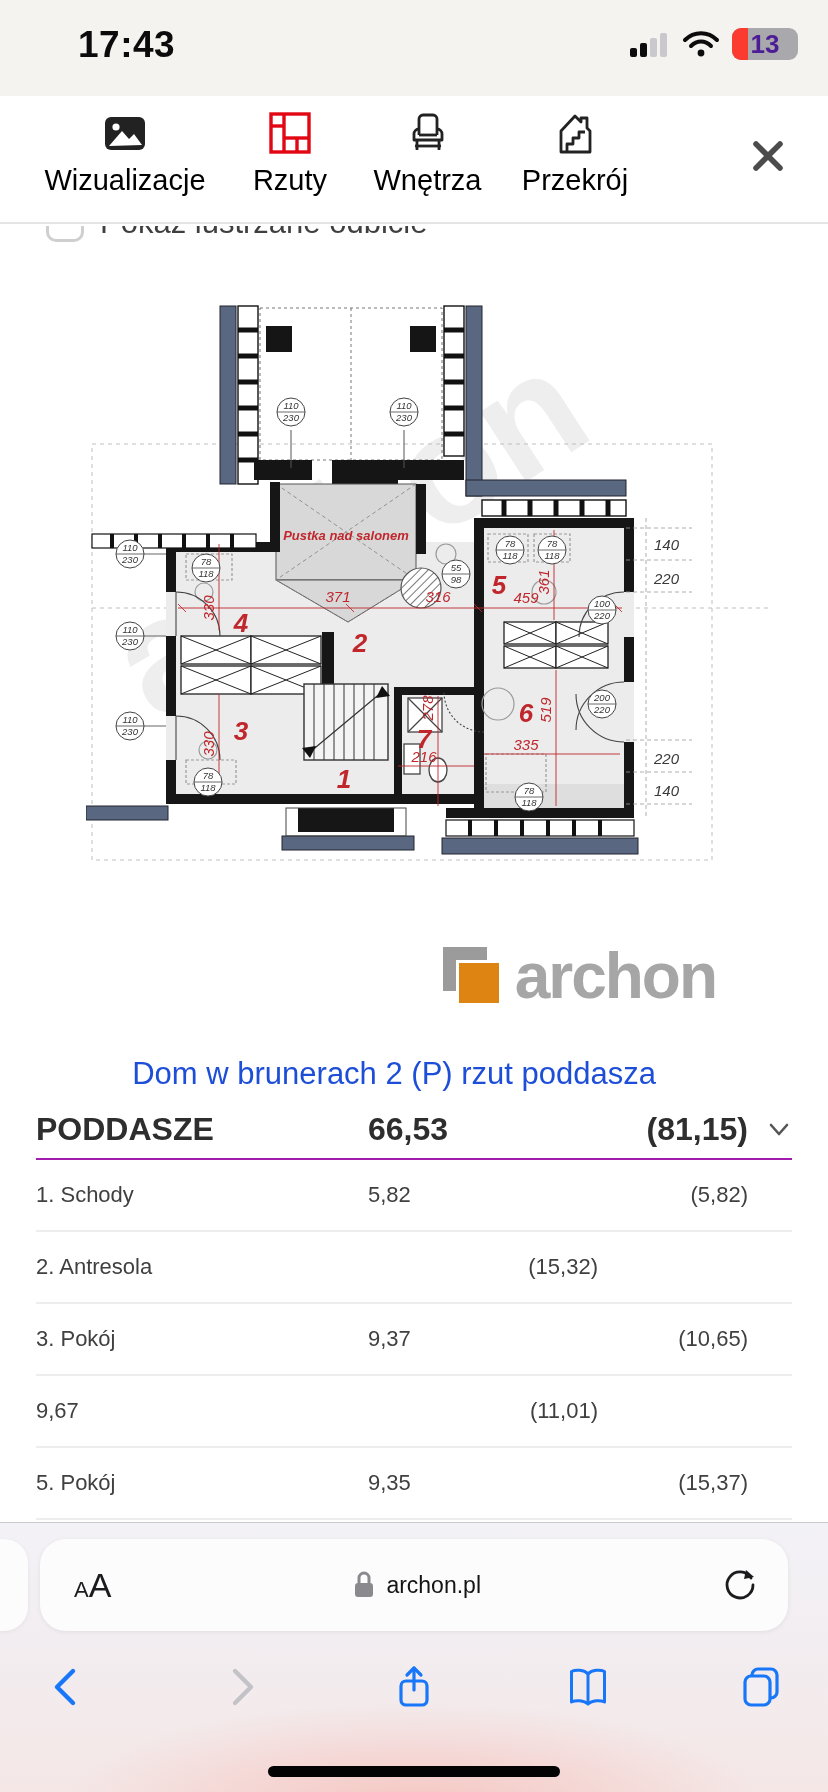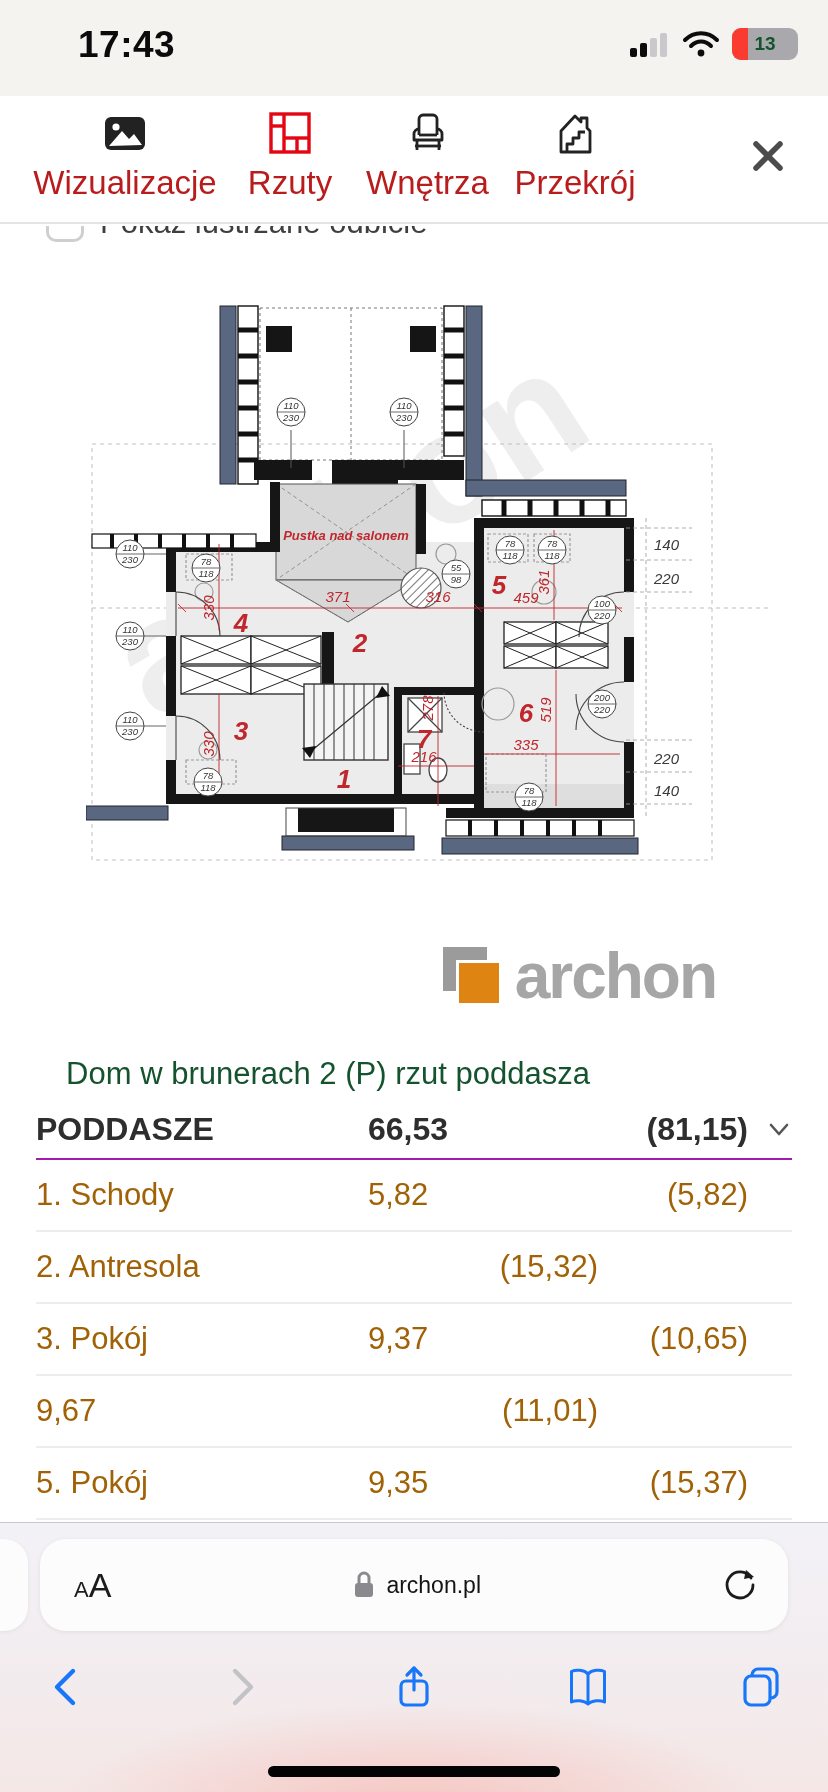--- a/index.html
+++ b/index.html
@@ -7,49 +7,49 @@
     width:828px;height:1792px;position:relative;overflow:hidden;
     background:#ffffff;font-family:"Liberation Sans", sans-serif;
     -webkit-font-smoothing:antialiased;
   }
   
   .statusbar{position:absolute;top:0;left:0;width:828px;height:96px;background:#f4f3f0;}
   .time{position:absolute;left:54px;top:24px;font-size:37px;font-weight:700;color:#0b0b0b;letter-spacing:.5px;margin-left:24px;}
   .status-icons{position:absolute;right:34px;top:28px;display:flex;align-items:center;gap:12px;}
   .battery{position:relative;width:66px;height:32px;border-radius:9px;background:#a9a9ad;overflow:hidden;display:flex;align-items:center;justify-content:center;}
   .battery .red{position:absolute;left:0;top:0;bottom:0;width:16px;background:#fb3b30;}
-  .battery .pct{position:relative;color:#14532d;font-size:19px;font-weight:700;}
+  .battery .pct{position:relative;color:#4c1d95;font-size:26px;font-weight:700;}
   .battery-nub{width:5px;height:12px;background:#c8c7cc;border-radius:0 4px 4px 0;margin-left:-9px;}
   
   .navbar{position:absolute;top:96px;left:0;width:828px;height:128px;background:#ffffff;border-bottom:2px solid #e4e4e4;box-sizing:border-box;}
   .tabs{display:flex;align-items:flex-start;padding:14px 0 0 30px;height:100%;box-sizing:border-box;}
   .tab{display:flex;flex-direction:column;align-items:center;justify-content:flex-start;gap:8px;}
   .tab-wiz{width:190px;}.tab-rzuty{width:140px;}.tab-wnetrza{width:135px;}.tab-przekroj{width:160px;}
-  .tab-label{font-size:33px;color:#b91c1c;}
+  .tab-label{font-size:29px;color:#000000;}
   .close-btn{margin-left:auto;margin-right:40px;margin-top:26px;}
   
   .option-clip{position:absolute;top:226px;left:0;width:828px;height:28px;overflow:hidden;}
   .option-row{display:flex;align-items:center;transform:translateY(-22px);padding-left:46px;}
   .mirror-box{width:38px;height:38px;border:3px solid #cfcfcf;border-radius:10px;background:#fff;box-sizing:border-box;flex:none;}
   .mirror-label{font-size:31px;color:#3f3f3f;margin-left:16px;white-space:nowrap;}
   
   .plan-wrap{position:absolute;top:292px;left:86px;width:690px;height:580px;}
   .plan-wrap svg{display:block;}
   
   .logo{position:absolute;top:944px;right:112px;display:flex;align-items:center;gap:14px;}
   .logo-text{font-size:64px;font-weight:700;color:#a6a6a6;letter-spacing:-2px;line-height:1;}
   
-  .plan-title{position:absolute;top:1056px;left:0;width:656px;text-align:center;font-size:31px;color:#14532d;}
+  .plan-title{position:absolute;top:1056px;left:0;width:656px;text-align:right;font-size:31px;color:#1d4ed8;}
   
   .area-table{position:absolute;top:1100px;left:36px;width:756px;}
   .trow{display:grid;grid-template-columns:332px 230px 150px 44px;align-items:center;}
   .trow .c-area{text-align:left;}
   .trow .c-gross{text-align:right;}
   .thead{height:58px;font-size:32px;font-weight:700;color:#2e2e2e;border-bottom:2px solid #a21caf;}
-  .tr{height:70px;font-size:31px;color:#a16207;border-bottom:2px solid #eeedee;}
+  .tr{height:70px;font-size:22px;color:#404040;border-bottom:2px solid #eeedee;}
   .chev{display:flex;justify-content:flex-end;align-items:center;}
   
   .bottombar{position:absolute;top:1522px;left:0;width:828px;height:270px;
     background:linear-gradient(180deg,#f3f2f7 0%,#f2edf0 45%,#f4e7e6 100%);
     border-top:1px solid #c9c8cd;box-sizing:border-box;}
   .bottombar::before{content:"";position:absolute;inset:0;
     background:radial-gradient(60% 55% at 50% 105%, rgba(246,166,158,.50), rgba(246,166,158,0) 70%);}
   .tab-stub{position:absolute;left:-26px;top:16px;width:54px;height:92px;border-radius:24px;background:#fcfcfd;box-shadow:0 1px 4px rgba(0,0,0,.06);}
   .url-pill{position:absolute;left:40px;right:40px;top:16px;height:92px;border-radius:26px;background:#fcfcfd;
     box-shadow:0 1px 5px rgba(0,0,0,.07);display:flex;align-items:center;}

